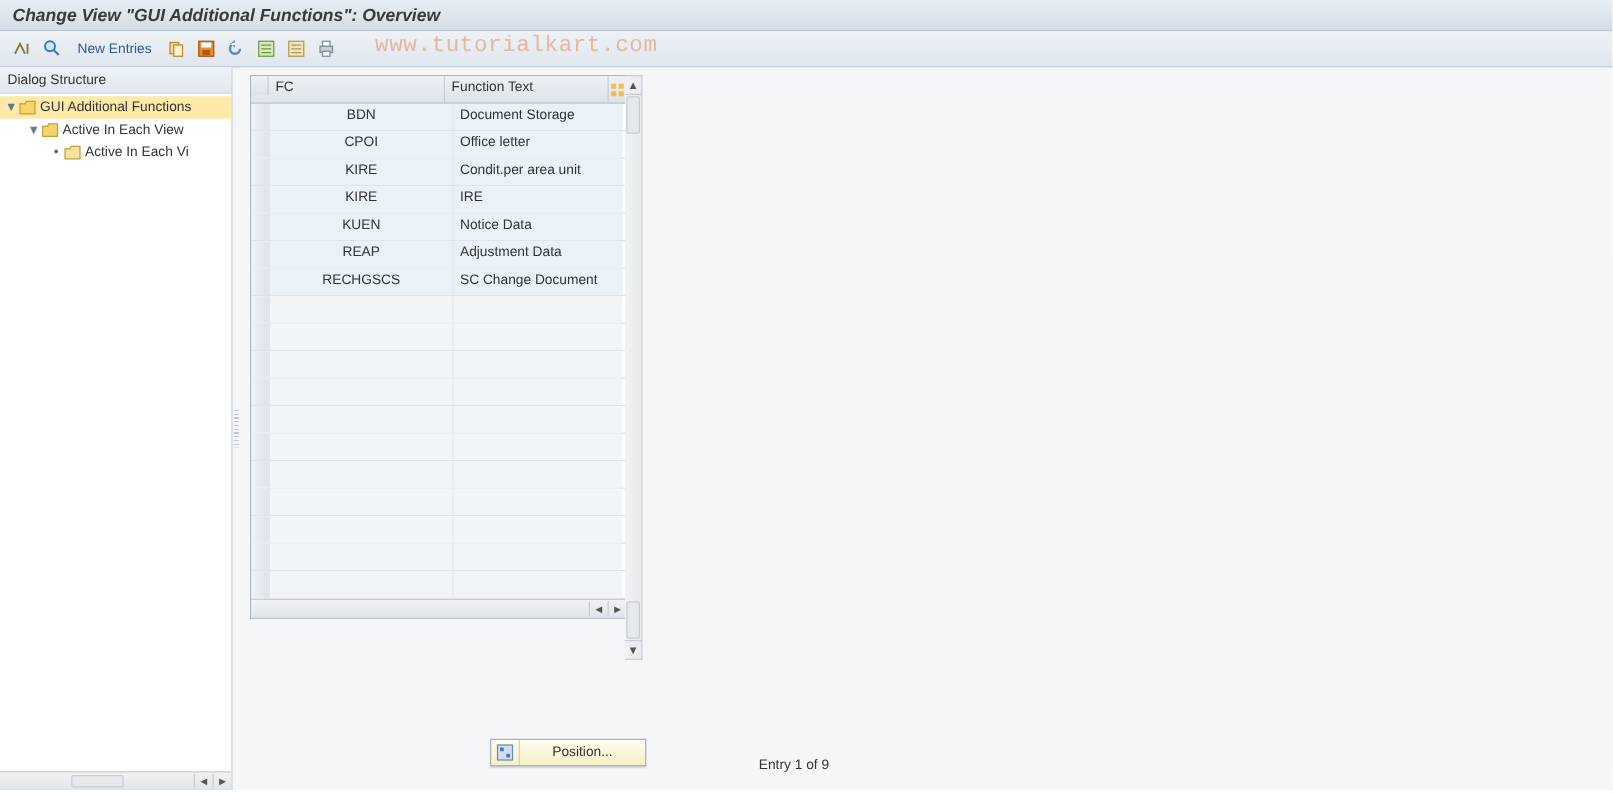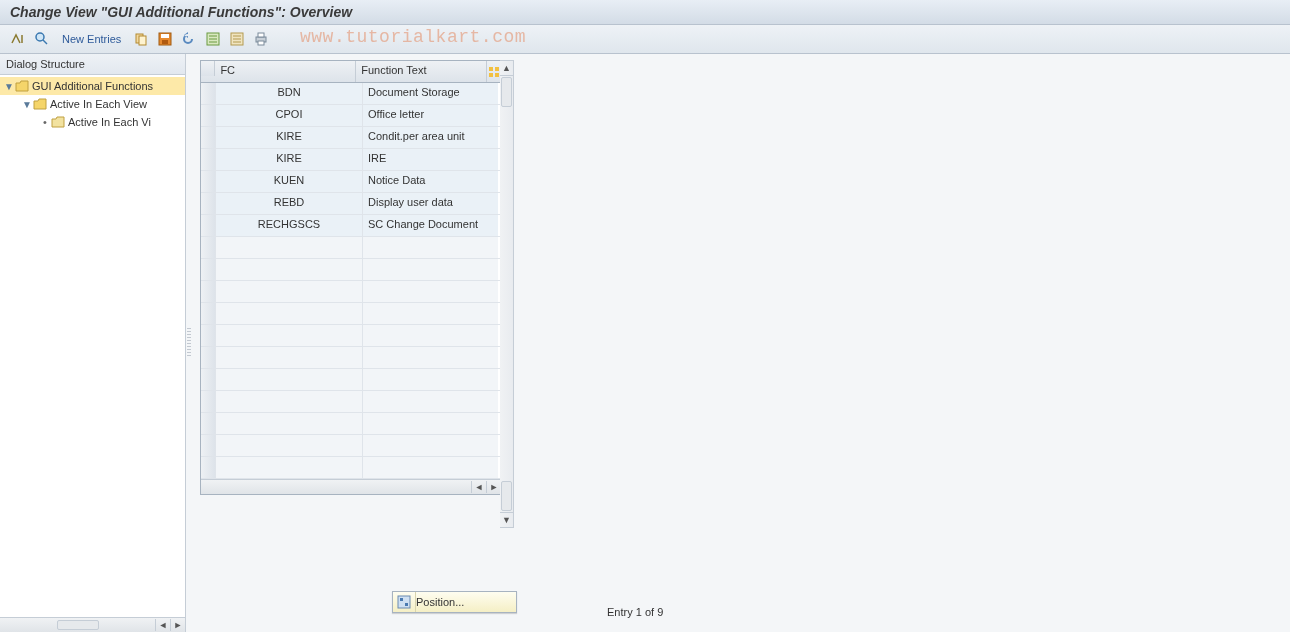--- a/index.html
+++ b/index.html
@@ -265,20 +265,21 @@
     cursor:pointer;
     box-shadow: 0 1px 1px rgba(0,0,0,0.15);
   }
   .position-btn .pb-icon {
     width:22px;height:100%;
     display:flex;align-items:center;justify-content:center;
     border-right:1px solid #d8d4ae;
   }
   .position-btn .pb-label {
     width:100px;
+    text-align:center;
     font-size:11px;
   }
   .entry-status { font-size:11px; color:#333;margin-top:20px; }
 </style>
 </head>
 <body>
 
 <div class="title-bar">Change View "GUI Additional Functions": Overview</div>
 
 <div class="toolbar">
@@ -419,22 +420,22 @@
               <div class="cell col-fc">KIRE</div>
               <div class="cell col-ft">IRE</div>
             </div>
             <div class="row">
               <div class="cell sel-col"></div>
               <div class="cell col-fc">KUEN</div>
               <div class="cell col-ft">Notice Data</div>
             </div>
             <div class="row">
               <div class="cell sel-col"></div>
-              <div class="cell col-fc">REBD</div>
-              <div class="cell col-ft">Display user data</div>
+              <div class="cell col-fc">REAP</div>
+              <div class="cell col-ft">Adjustment Data</div>
             </div>
             <div class="row">
               <div class="cell sel-col"></div>
               <div class="cell col-fc">RECHGSCS</div>
               <div class="cell col-ft">SC Change Document</div>
             </div>
             <div class="row empty">
               <div class="cell sel-col"></div>
               <div class="cell col-fc"></div>
               <div class="cell col-ft"></div>

